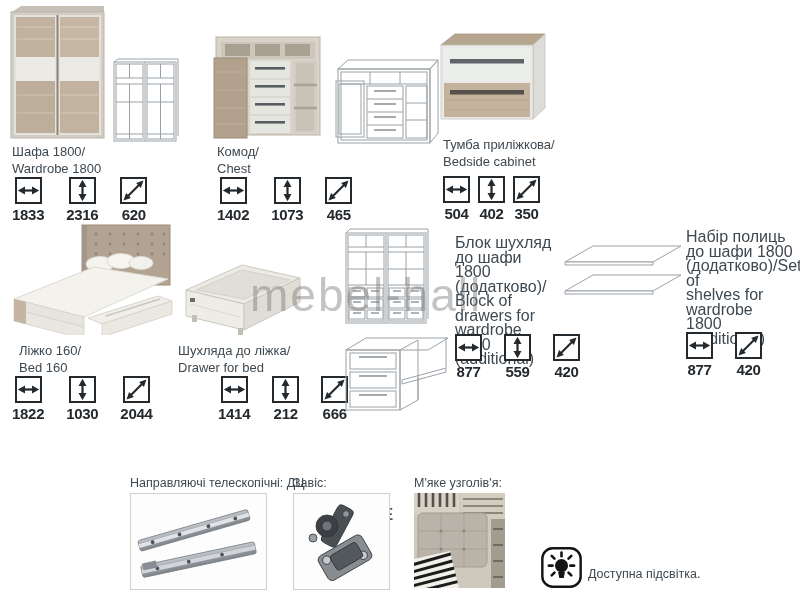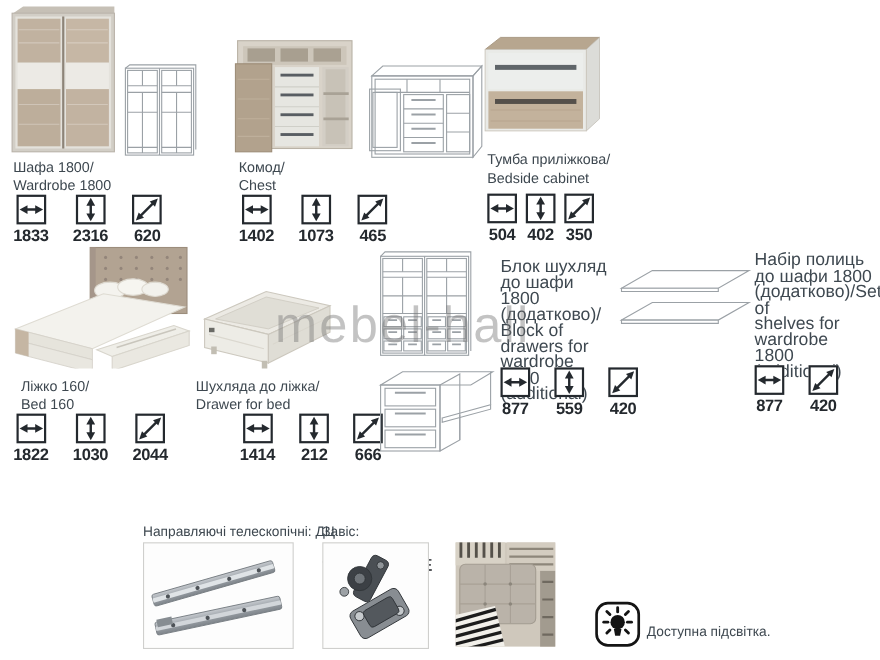--- a/index.html
+++ b/index.html
@@ -601,20 +601,24 @@
           <rect x="28" y="26" width="42" height="17" rx="4" fill="#4a4f54"></rect>
         </g>
         <circle cx="33" cy="32" r="11" fill="#3c4045"></circle>
         <circle cx="33" cy="32" r="5" fill="#70757a"></circle>
         <circle cx="19" cy="44" r="4" fill="#9ca1a5"></circle>
         <circle cx="52" cy="20" r="3.4" fill="#8f9498"></circle>
       </g>
     </svg>
   </div>
 
+  <div class="feature-label" style="left:414px;top:459px;">
+    <span>М'яке узголів'я:</span><br>
+    <span>Soft headboard:</span>
+  </div>
   <div class="art" style="left:414px;top:493px;width:91px;height:95px;">
     <svg viewBox="0 0 91 95">
       <defs>
         <clipPath id="blanket">
             <polygon points="0,66 36,58 45,95 0,95"></polygon>
           </clipPath>
       </defs>
       <rect width="91" height="95" fill="#cfc8bc"></rect>
       <rect x="0" y="0" width="45" height="21" fill="#d8d2c6"></rect>
       <g stroke="#55514a" stroke-width="2.6">

